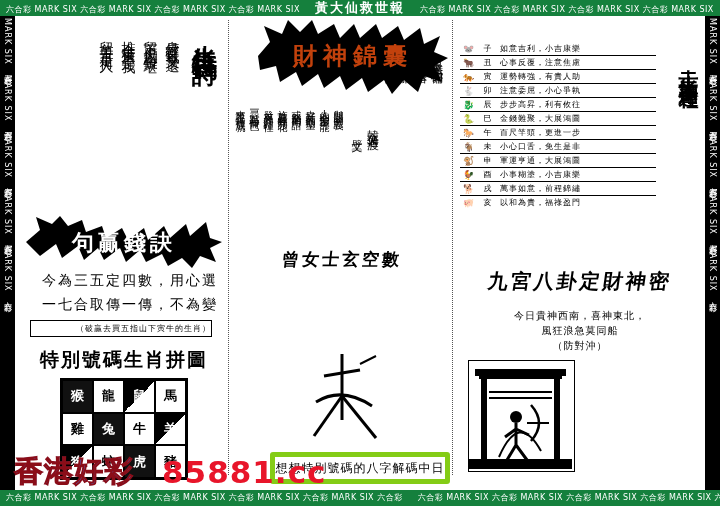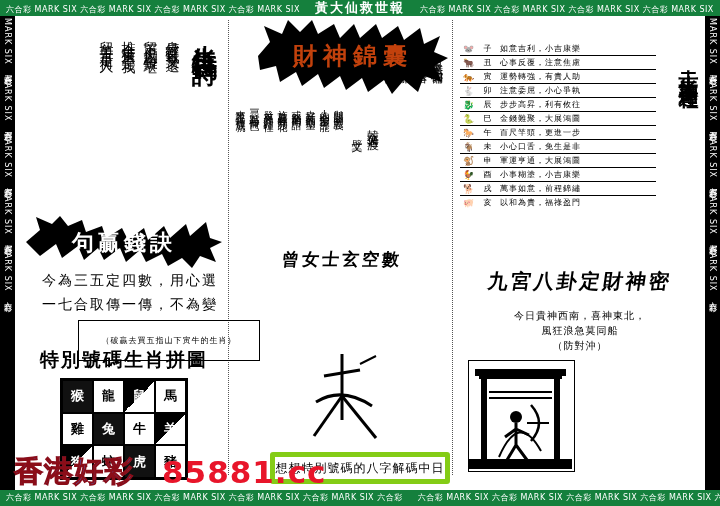--- a/index.html
+++ b/index.html
@@ -66,22 +66,22 @@
     color:#fff;font-size:22px;font-weight:bold;letter-spacing:4px;
     font-family:"DejaVu Serif","Liberation Serif",serif;
   }
   .lead-line{
     position:absolute;left:4px;font-size:14px;letter-spacing:2px;
     font-family:"DejaVu Serif","Liberation Serif",serif;
     margin-left:20px;
   }
   .note-box{
     position:absolute;left:12px;top:300px;width:180px;
-    border:1px solid #000;font-size:8px;text-align:center;
-    padding:14px 0;letter-spacing:1px;margin-left:48px;
+    border:1px solid #000;font-size:8px;text-align:right;
+    padding:2px 0;letter-spacing:1px;
   }
   .sec-title{
     position:absolute;left:6px;top:327px;width:200px;text-align:center;
     font-size:19px;font-weight:bold;letter-spacing:2px;
     font-family:"DejaVu Serif","Liberation Serif",serif;
   }
   .grid-wrap{
     position:absolute;left:42px;top:358px;width:124px;height:98px;
     border:2px solid #000;display:grid;
     grid-template-columns:repeat(4,1fr);grid-template-rows:repeat(3,1fr);

